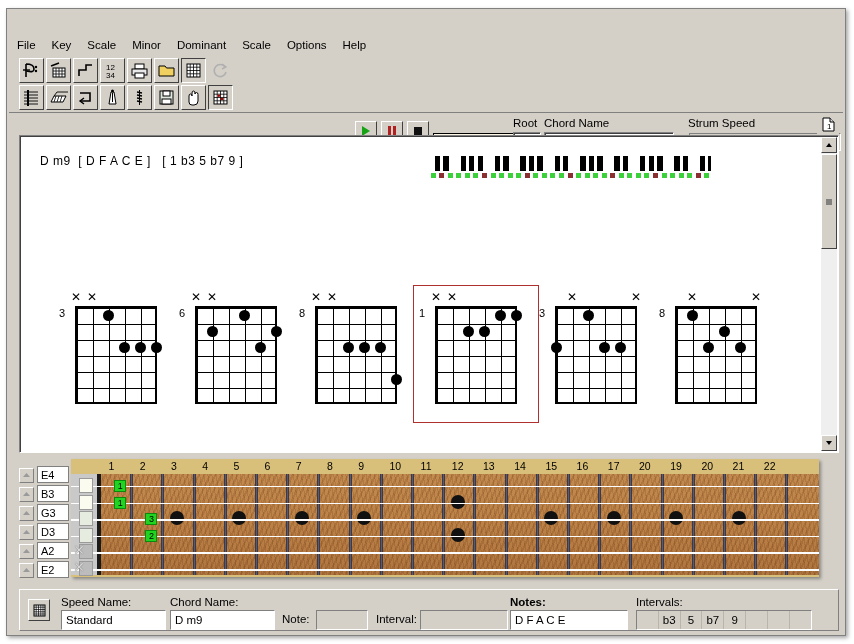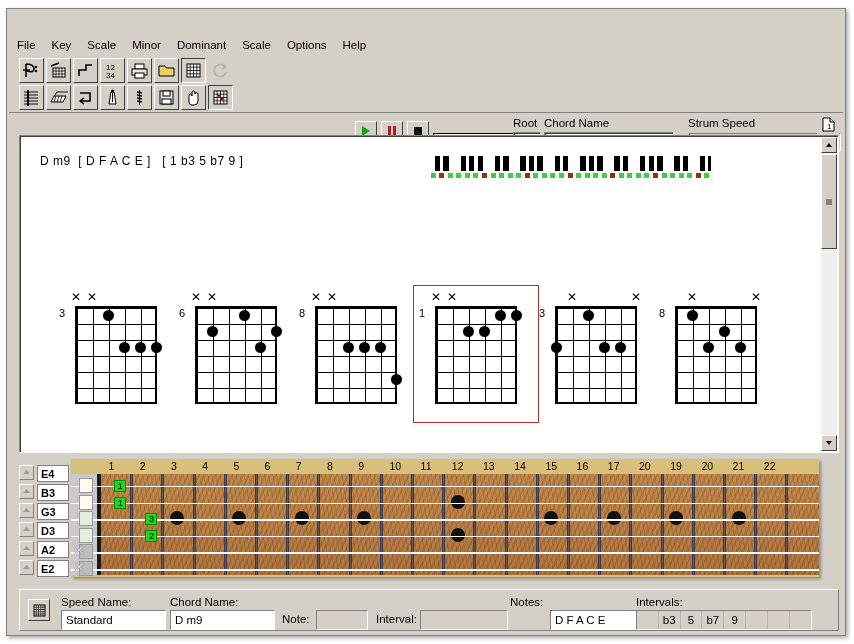--- a/index.html
+++ b/index.html
@@ -272,21 +272,21 @@
     border-right-color: #404040; border-bottom-color: #404040;
     box-sizing: border-box;
     display: flex; align-items: center; justify-content: center;
   }
   
   .fbwrap {
     position: absolute; left: 12px; top: 450px;
     width: 820px; height: 128px;
   }
   .strings-col { position: absolute; left: 0; top: 6px; }
-  .srow { display: flex; align-items: flex-start; height: 18px; margin-bottom: 1px; font-weight: bold; }
+  .srow { display: flex; align-items: flex-end; height: 18px; margin-bottom: 1px; }
   .spin {
     width: 15px; height: 15px;
     background: #d4d0c8;
     border: 1px solid #ffffff;
     border-right-color: #808080; border-bottom-color: #808080;
     box-sizing: border-box;
     display: flex; align-items: center; justify-content: center;
     margin-right: 3px;
   }
   .sname {
@@ -922,22 +922,22 @@
 
     <span class="fld-label" style="left:150px; top:6px;">Chord Name:</span>
     <div class="binput" style="left:150px; top:20px; width:105px; height:20px;">D m9</div>
 
     <span class="fld-label" style="left:262px; top:23px;">Note:</span>
     <div class="binput gray" style="left:296px; top:20px; width:52px; height:20px;"></div>
 
     <span class="fld-label" style="left:356px; top:23px;">Interval:</span>
     <div class="binput gray" style="left:400px; top:20px; width:88px; height:20px;"></div>
 
-    <span class="fld-label" style="left:490px; top:6px;">Notes:</span>
-    <div class="binput" style="left:490px; top:20px; width:118px; height:20px;margin-left:40px;">D F A C E</div>
+    <span class="fld-label" style="left:490px; top:6px;font-weight:bold;">Notes:</span>
+    <div class="binput" style="left:490px; top:20px; width:118px; height:20px;">D F A C E</div>
 
     <span class="fld-label" style="left:616px; top:6px;">Intervals:</span>
     <div class="ivcells" id="ivcells" style="left:616px; top:20px; width:176px; height:20px;">
           <div class="ivcell"></div>
           <div class="ivcell">b3</div>
           <div class="ivcell">5</div>
           <div class="ivcell">b7</div>
           <div class="ivcell">9</div>
           <div class="ivcell"></div>
           <div class="ivcell"></div>

